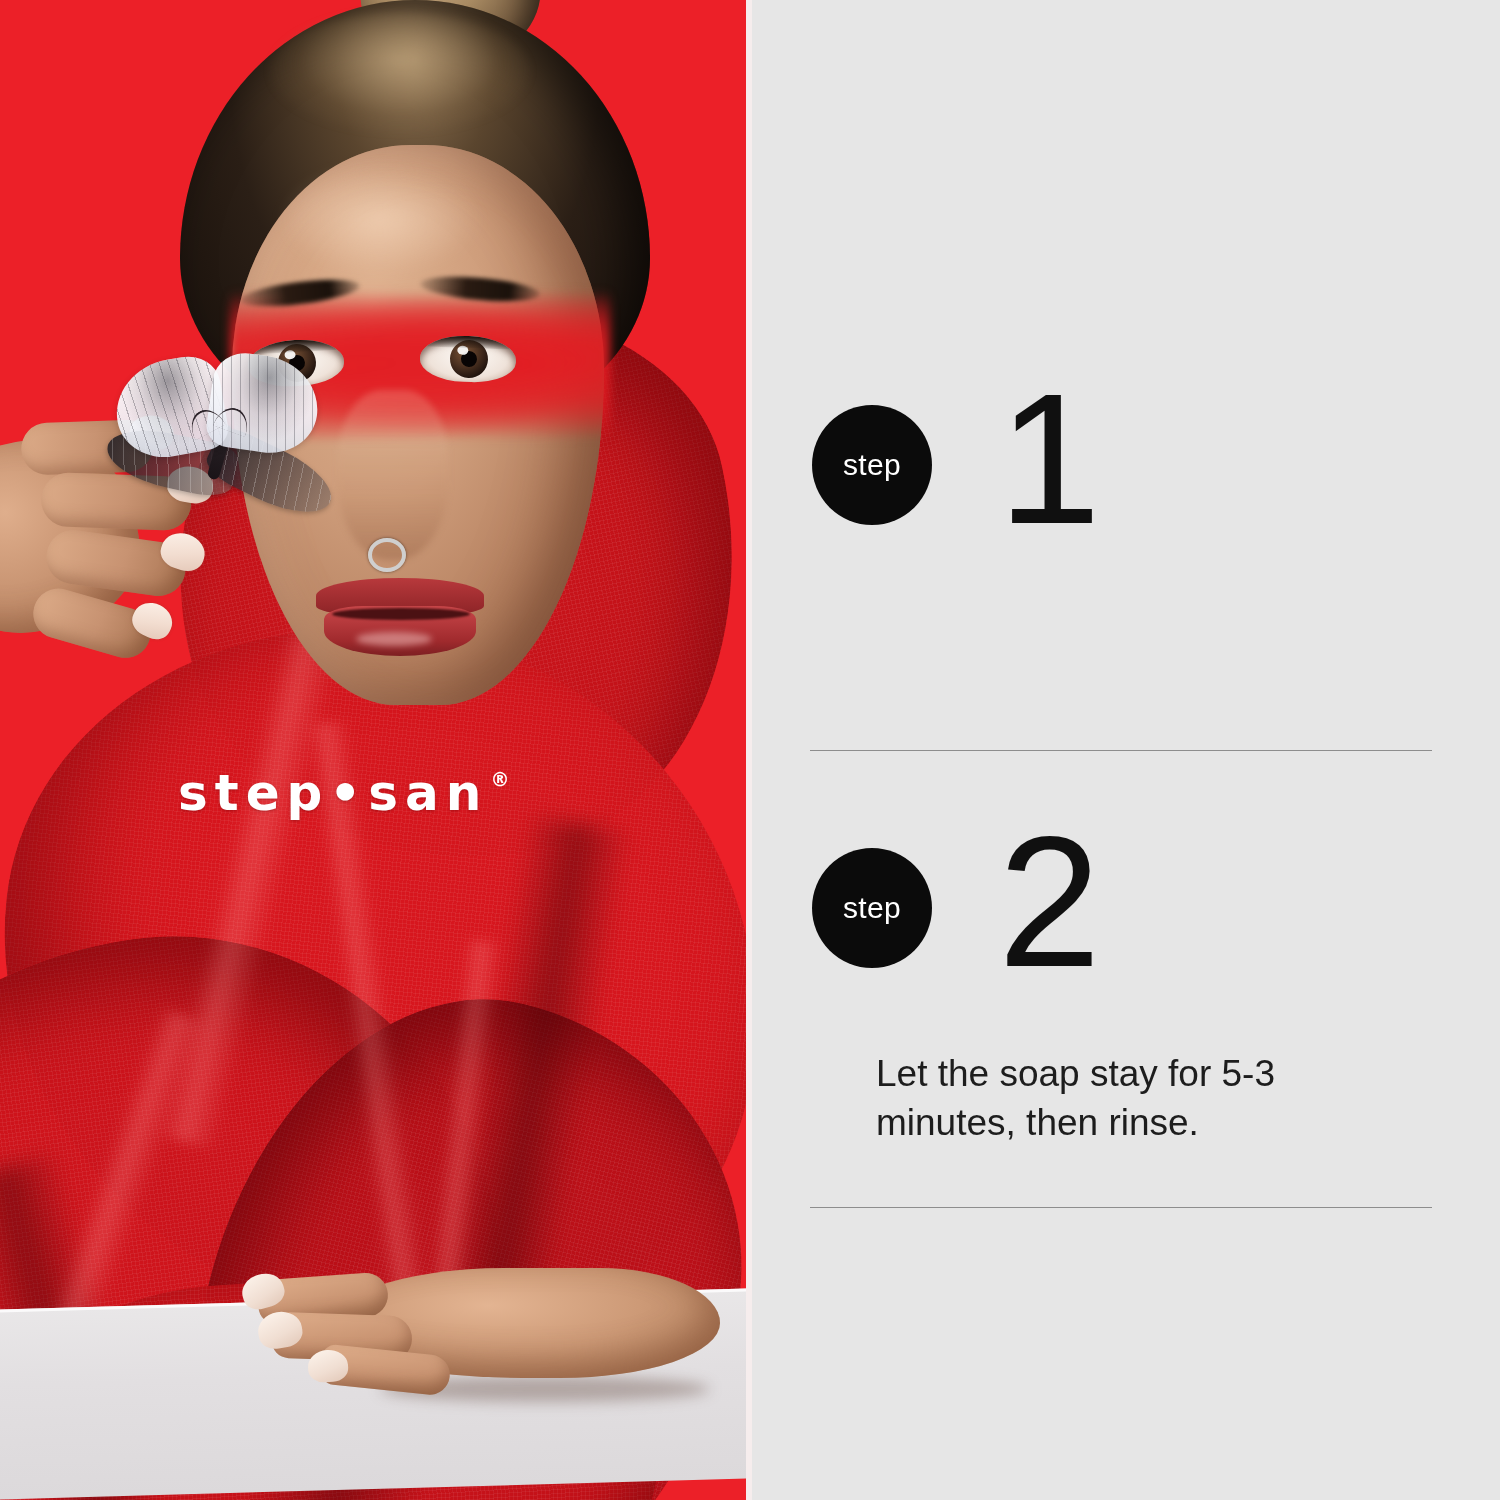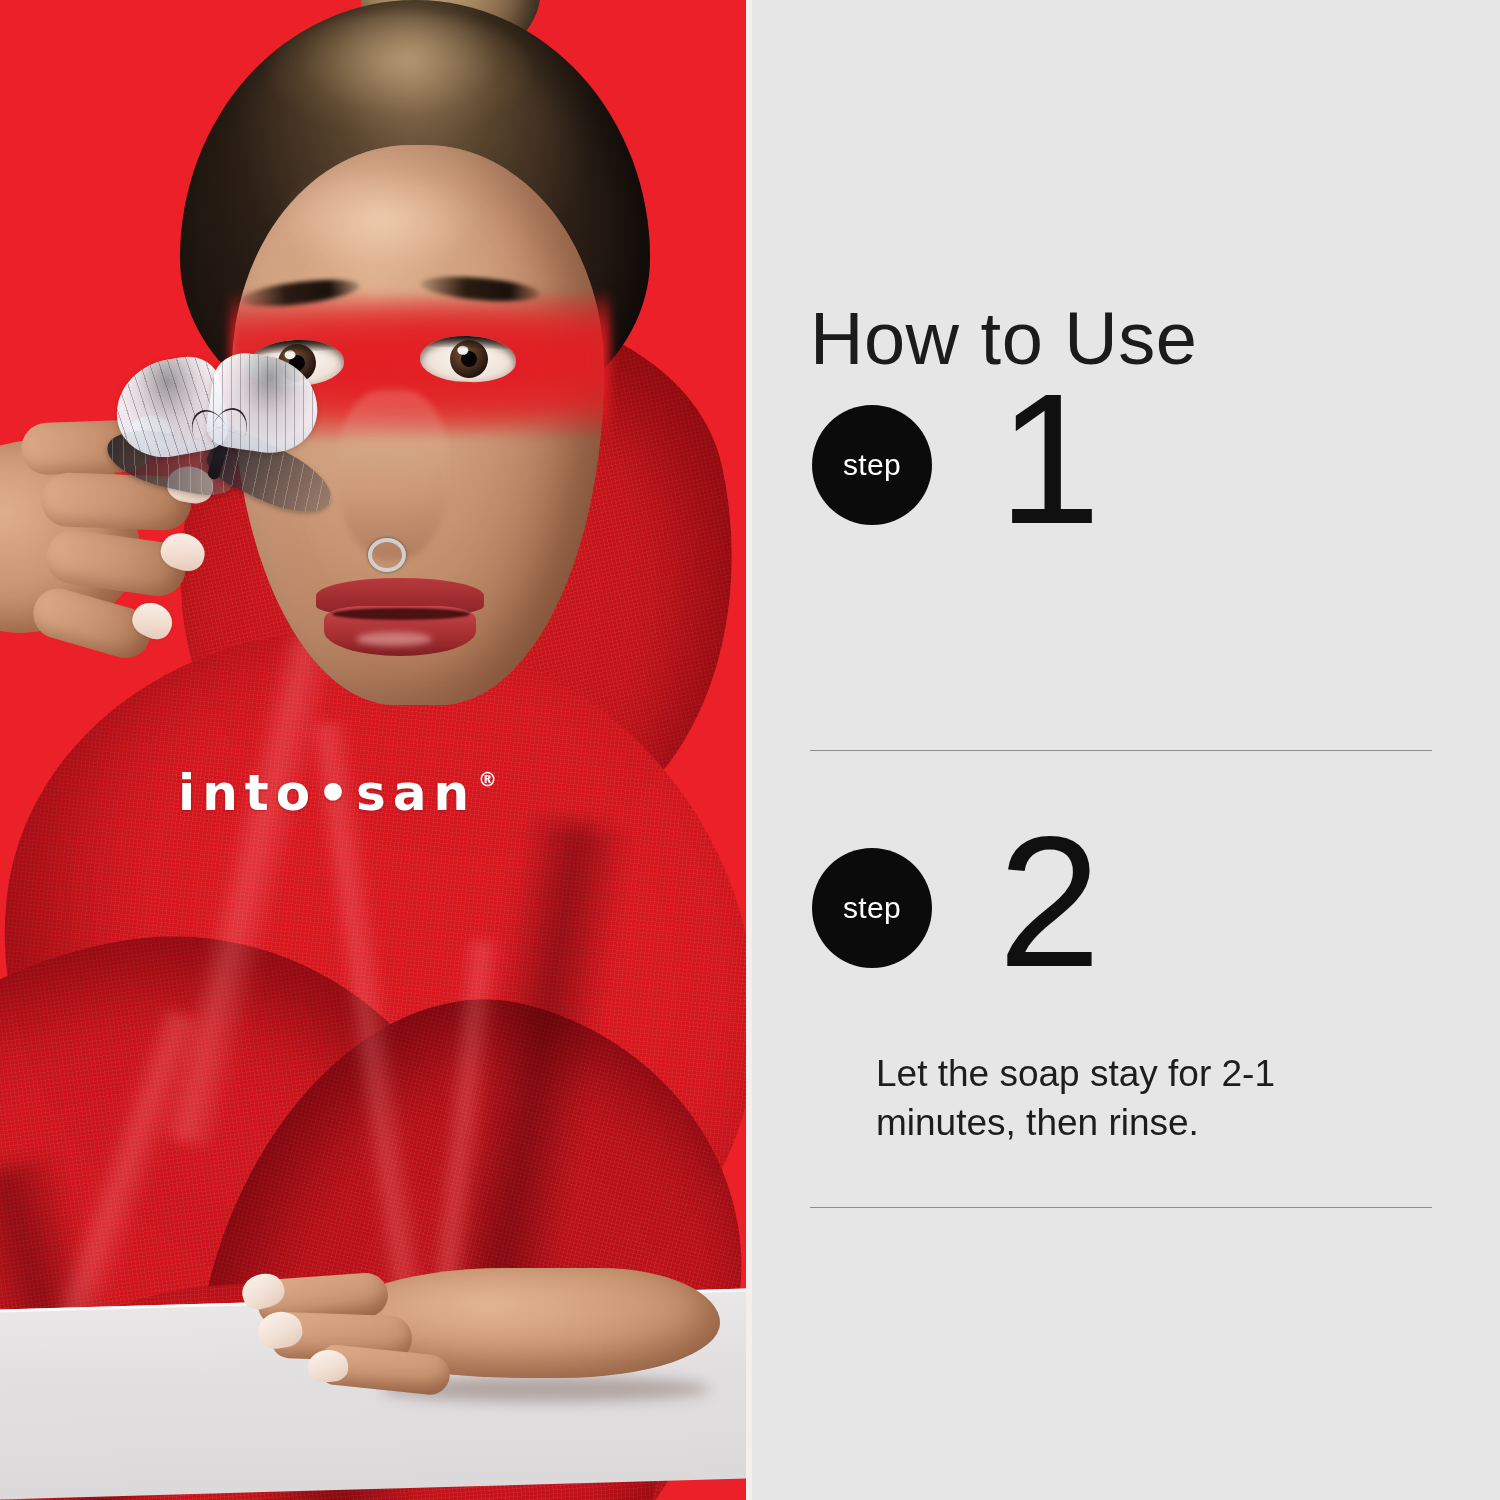--- a/index.html
+++ b/index.html
@@ -697,50 +697,49 @@
         <div class="back"></div>
         <div class="lfinger lf1"></div>
         <div class="lfinger lf2"></div>
         <div class="lfinger lf3"></div>
         <div class="lnail ln1"></div>
         <div class="lnail ln2"></div>
         <div class="lnail ln3"></div>
       </div>
 
       <div class="brand-logo">
-        <span class="brand-text">into•san</span>
+        <span class="brand-text">step•san</span>
         <span class="brand-reg">®</span>
       </div>
 
     </div>
   </div>
 
   <div class="panel-gap"></div>
 
   <div class="content-panel">
 
-    <h1 class="page-title">How to Use</h1>
 
     <div class="step-block one">
       <div class="step-head">
         <div class="step-badge">
           <span>step</span>
         </div>
         <div class="step-number">1</div>
       </div>
     </div>
 
     <div class="step-block two">
       <div class="step-head">
         <div class="step-badge">
           <span>step</span>
         </div>
         <div class="step-number">2</div>
       </div>
-      <div class="step-desc">Let the soap stay for 2-1
+      <div class="step-desc">Let the soap stay for 5-3
 minutes, then rinse.</div>
     </div>
 
   </div>
 
   <div class="divider d-one"></div>
   <div class="divider d-two"></div>
 
 </div>
 

